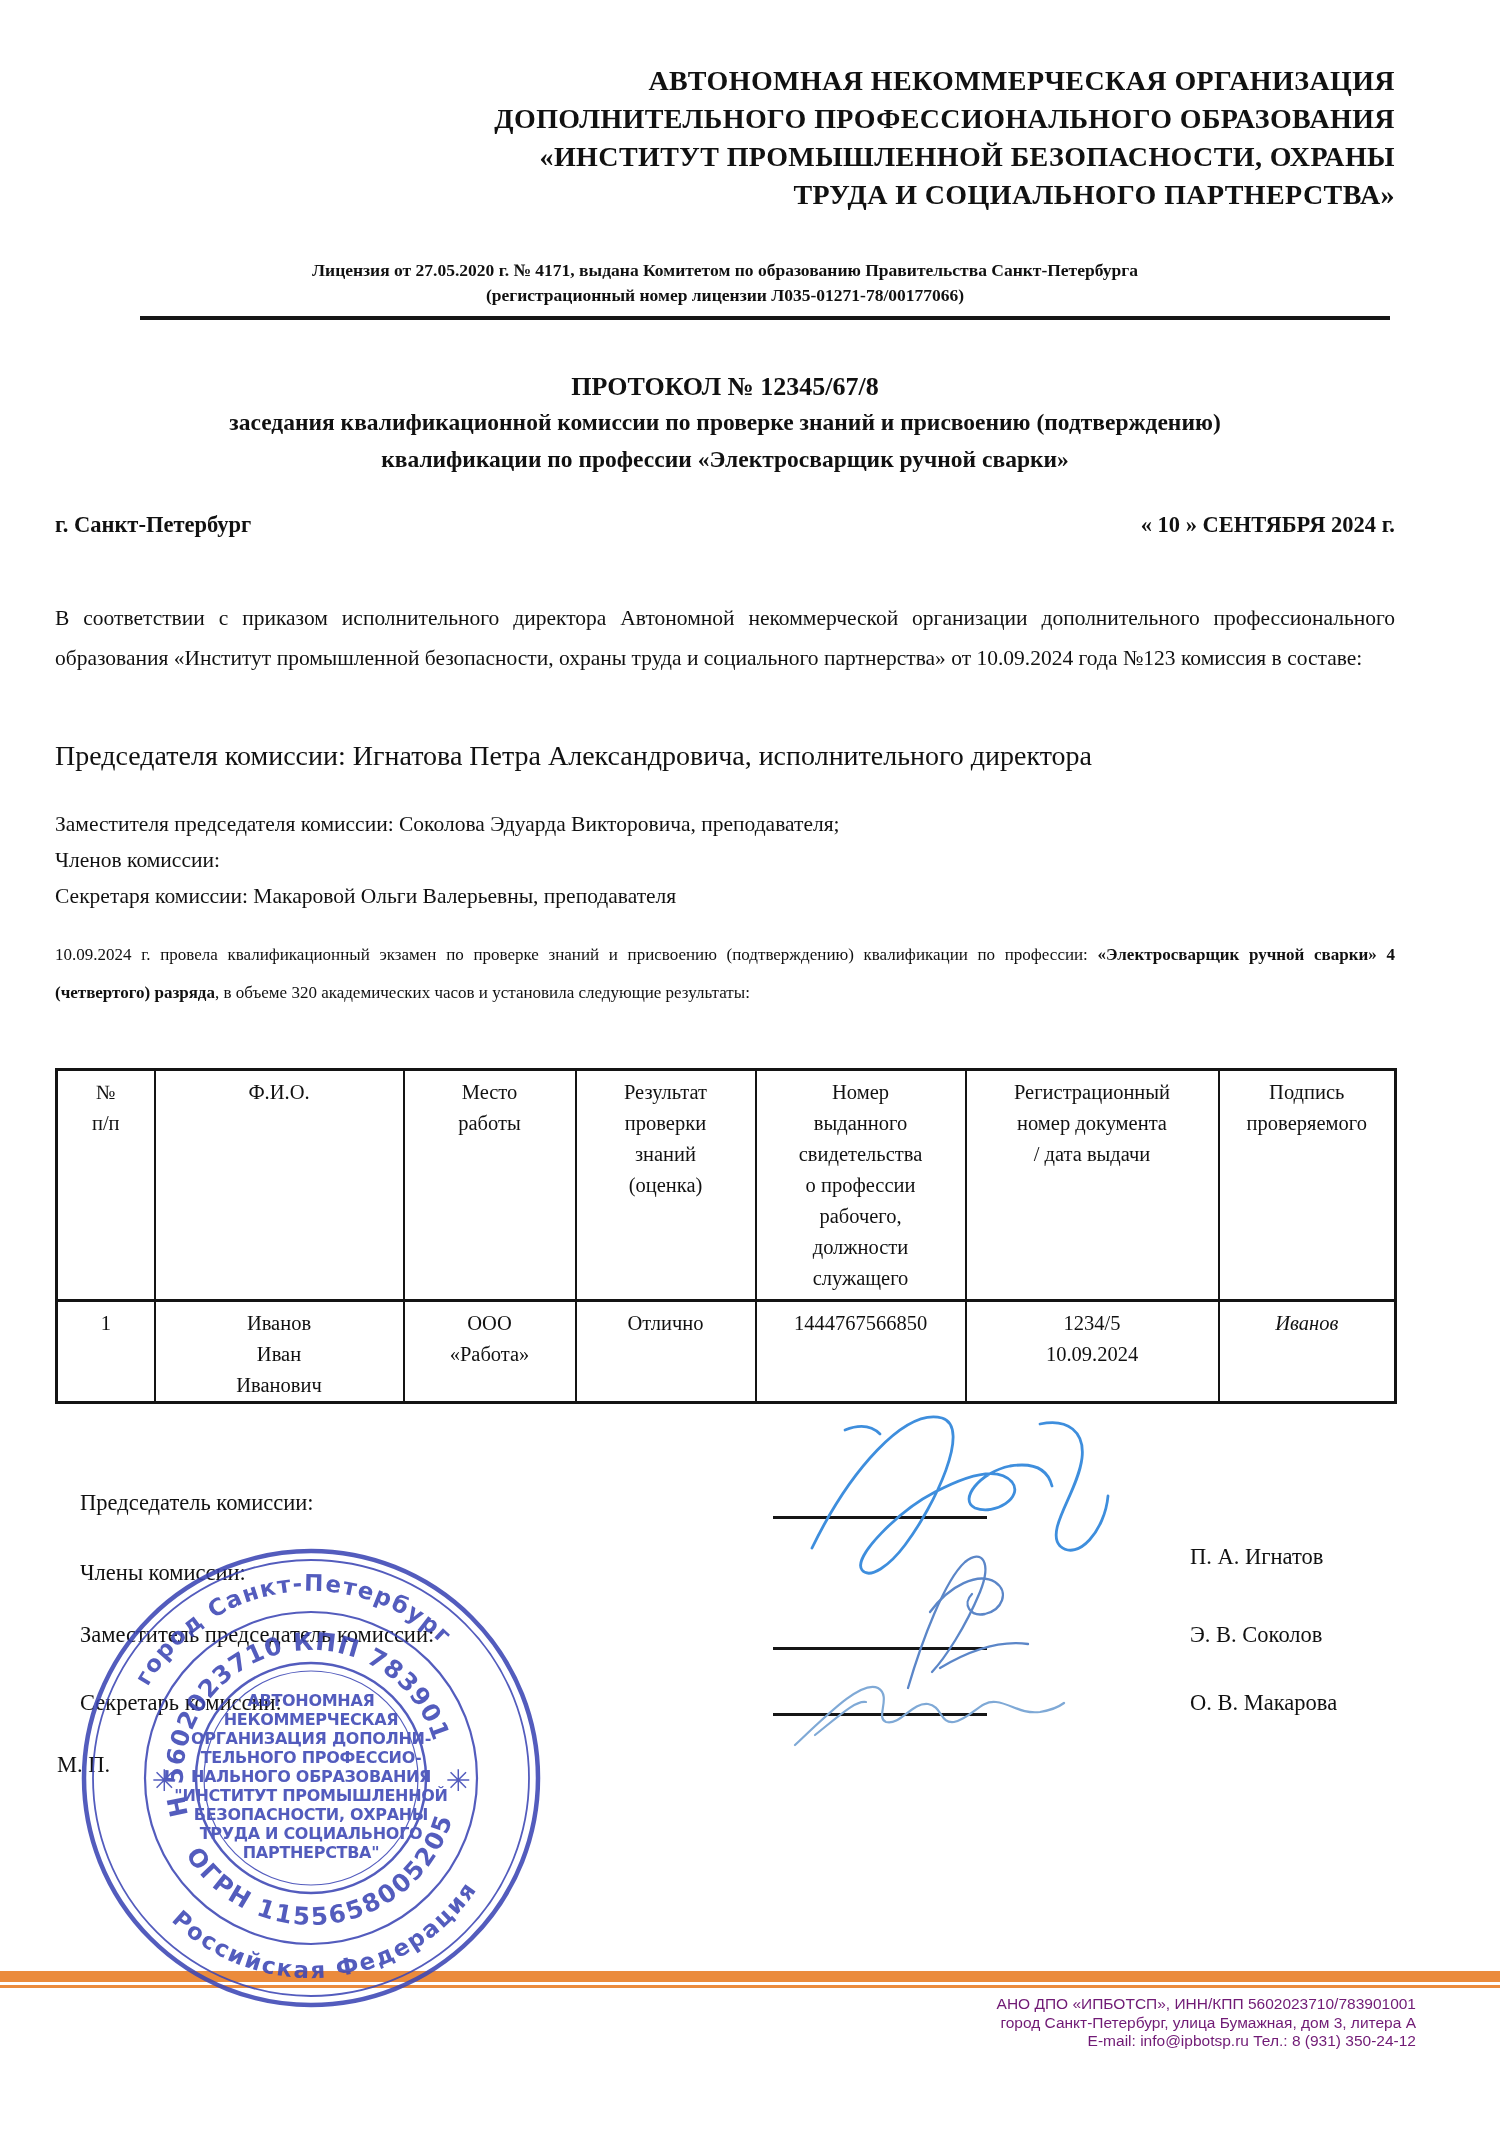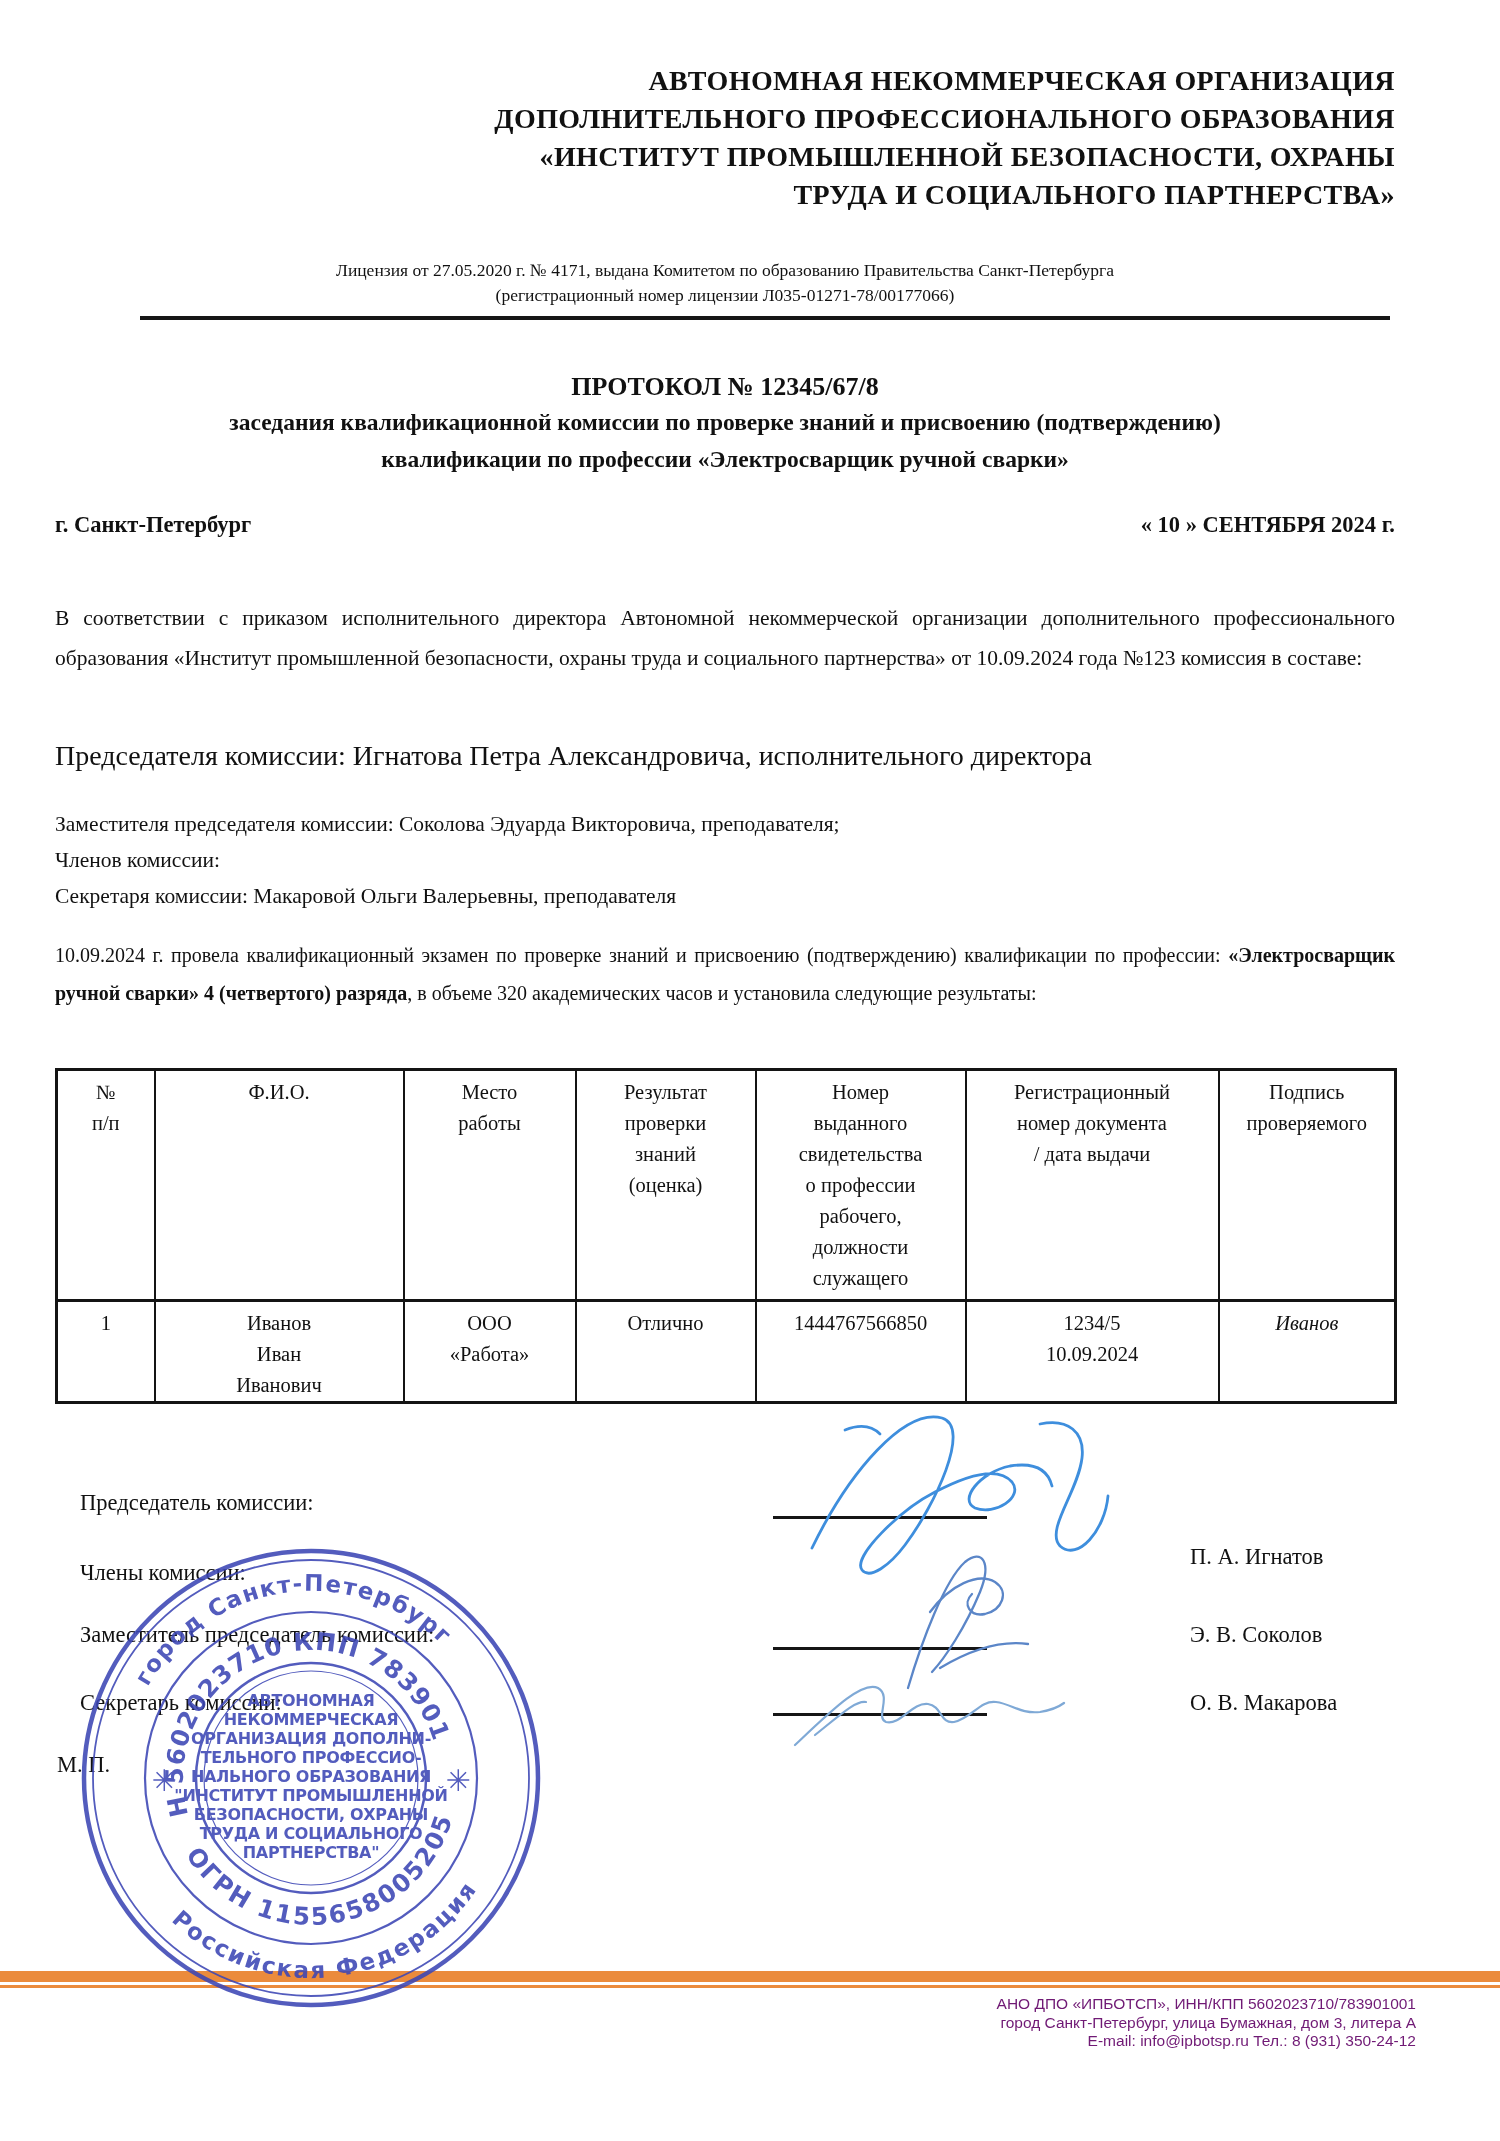--- a/index.html
+++ b/index.html
@@ -8,34 +8,34 @@
     overflow:hidden; font-family:"Liberation Serif", serif; color:#111;
     margin:0 auto;
   }
   .org-header {
     position:absolute; top:62px; left:55px; width:1340px;
     text-align:right; font-weight:bold; font-size:28px; line-height:38px;
     letter-spacing:.4px;
   }
   .license {
     position:absolute; top:258px; left:55px; width:1340px;
-    text-align:center; font-weight:normal; font-size:17.5px; line-height:25px;
+    text-align:center; font-weight:bold; font-size:17.5px; line-height:25px;
   }
   .rule { position:absolute; top:316px; left:140px; width:1250px; height:4px; background:#161616; }
   .protocol-block { position:absolute; top:370px; left:55px; width:1340px; text-align:center; font-weight:bold; }
   .protocol-block .t1 { font-size:26px; line-height:34px; }
   .protocol-block .t2 { font-size:23.5px; line-height:37px;text-align:center; }
   .meta-row {
     position:absolute; top:512px; left:55px; width:1340px;
     display:flex; justify-content:space-between; font-weight:bold; font-size:22.5px;
   }
   .p1 { position:absolute; top:598px; left:55px; width:1340px; font-size:21.5px; line-height:40px; text-align:justify; }
   .chairman-line { position:absolute; top:740px; left:55px; width:1340px; font-size:28px; }
   .members-block { position:absolute; top:806px; left:55px; width:1340px; font-size:21.5px; line-height:36px; }
-  .p2 { position:absolute; top:936px; left:55px; width:1340px; font-size:20px; line-height:38px; text-align:justify;font-family:Liberation Serif, serif; }
+  .p2 { position:absolute; top:936px; left:55px; width:1340px; font-size:17px; line-height:38px; text-align:justify;font-family:Liberation Serif, serif; }
   .p2 b { font-weight:bold; }
 
   table.results {
     position:absolute; top:1068px; left:55px; width:1339px;
     border-collapse:collapse; table-layout:fixed; border:3px solid #141414;
   }
   table.results th, table.results td {
     border:2px solid #141414; vertical-align:top; text-align:center;
     font-weight:normal; font-size:20.5px; line-height:31px;
     padding:6px 4px 0 4px; white-space:pre-line; overflow:hidden;

